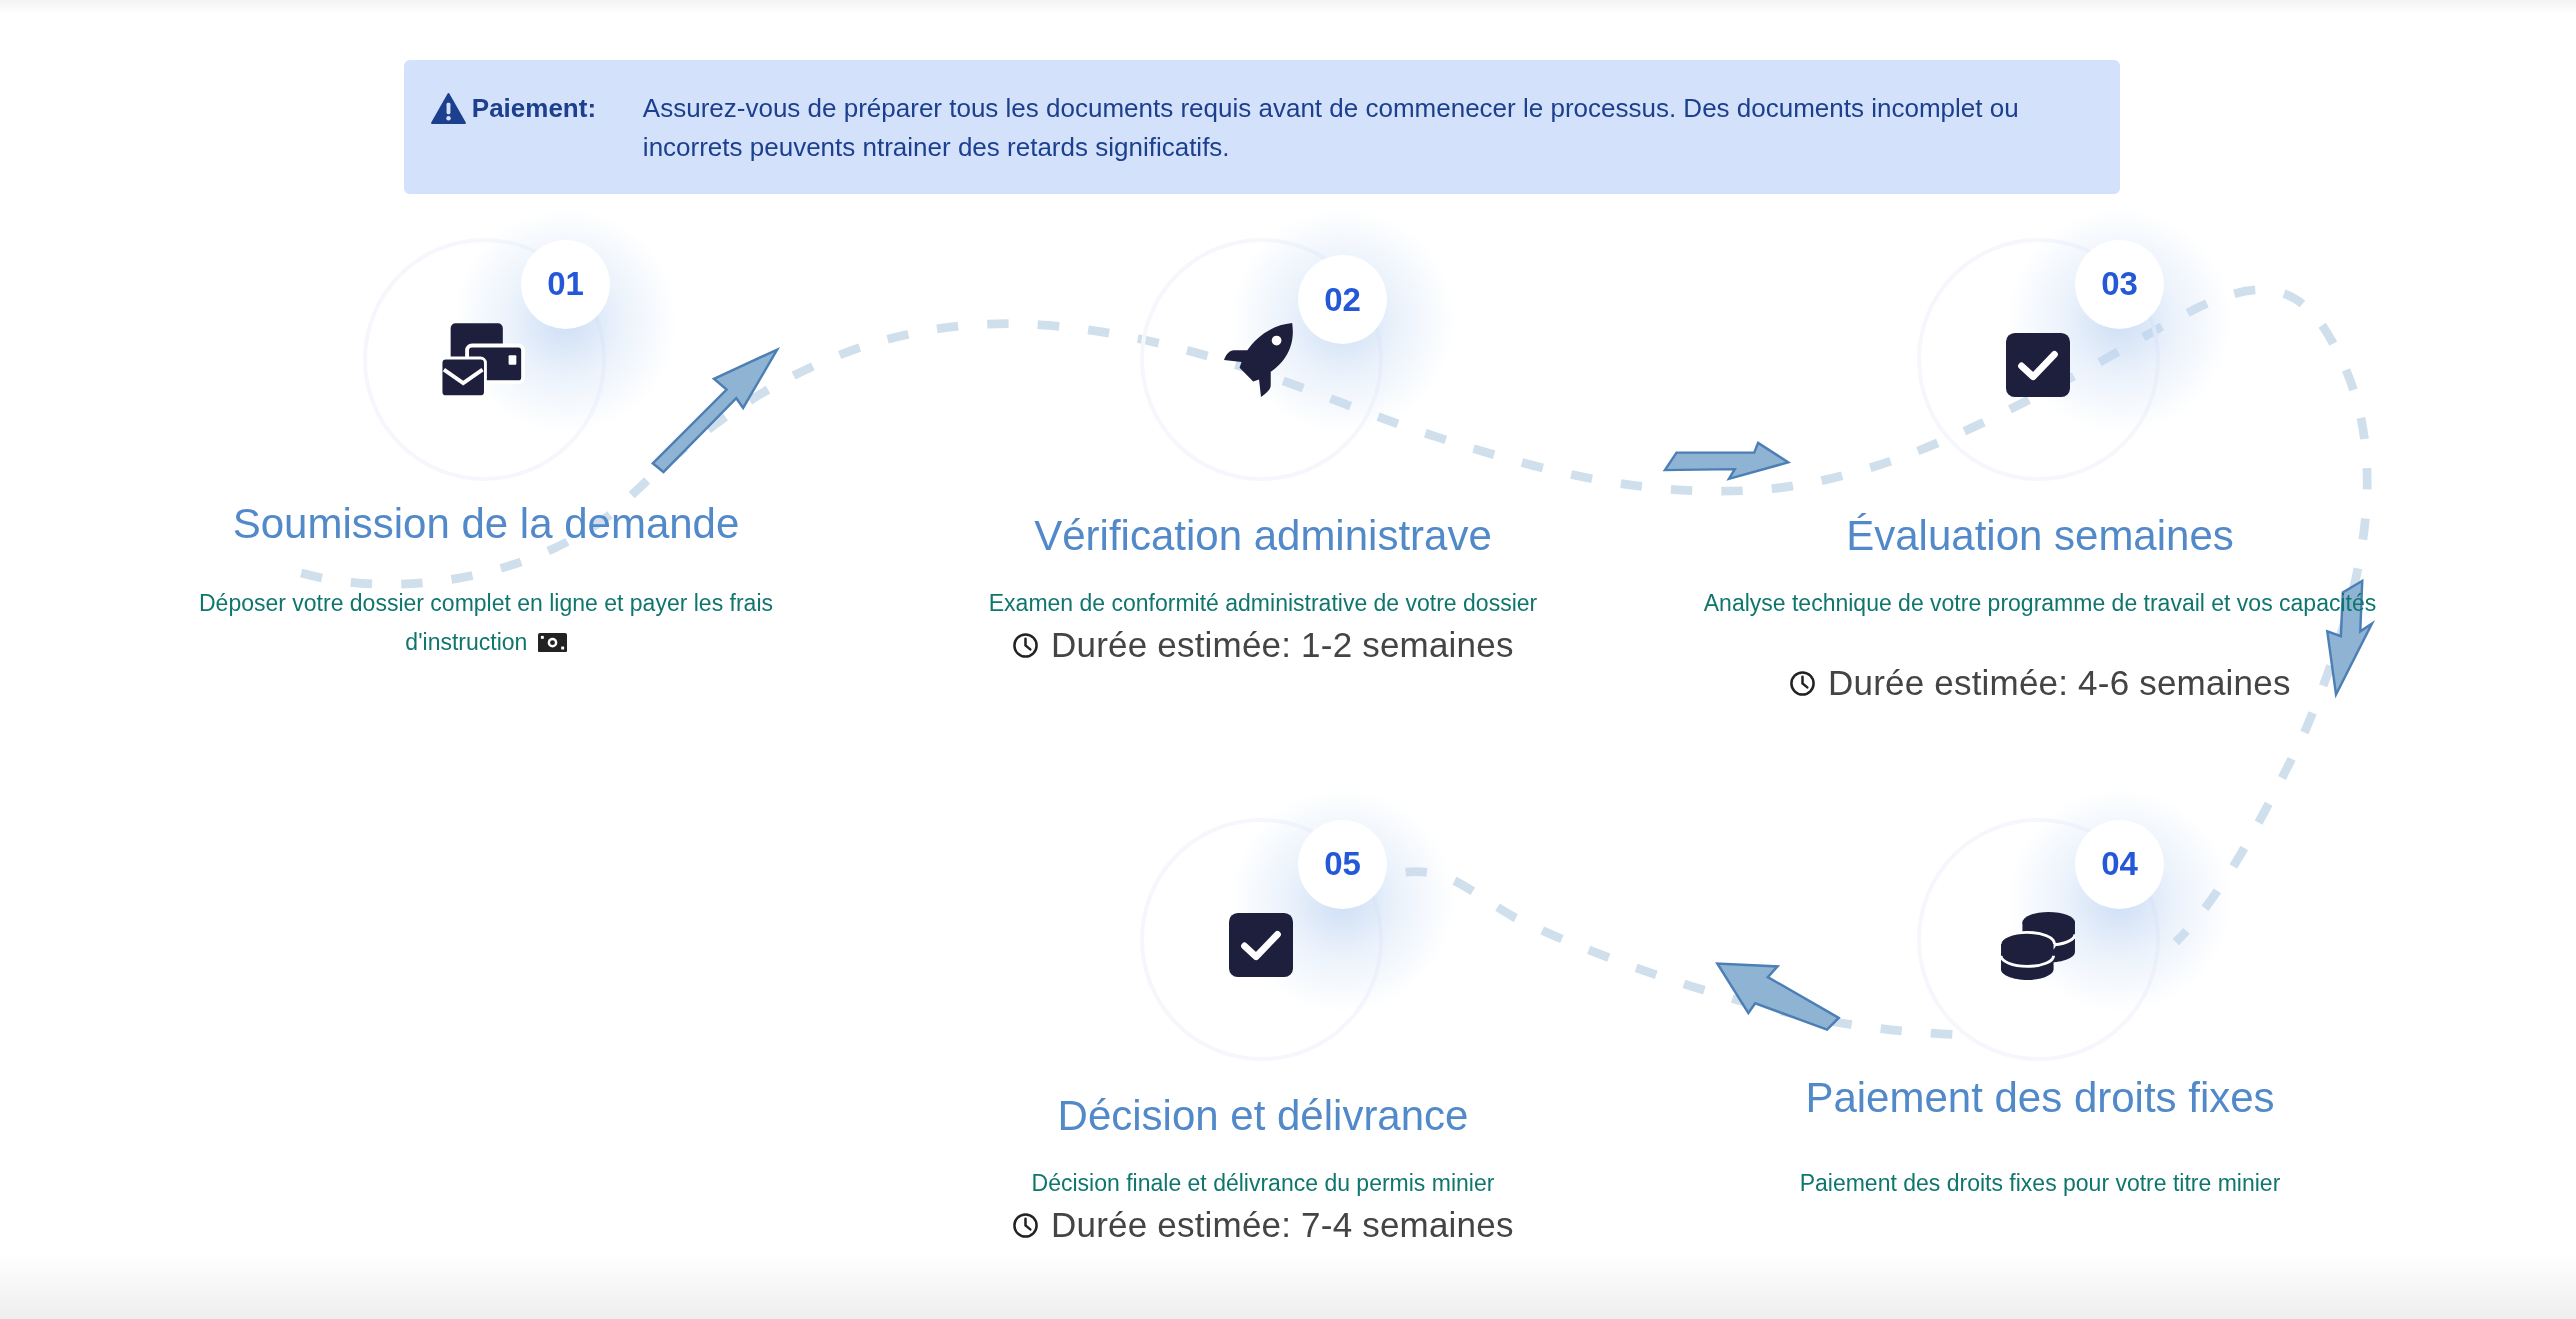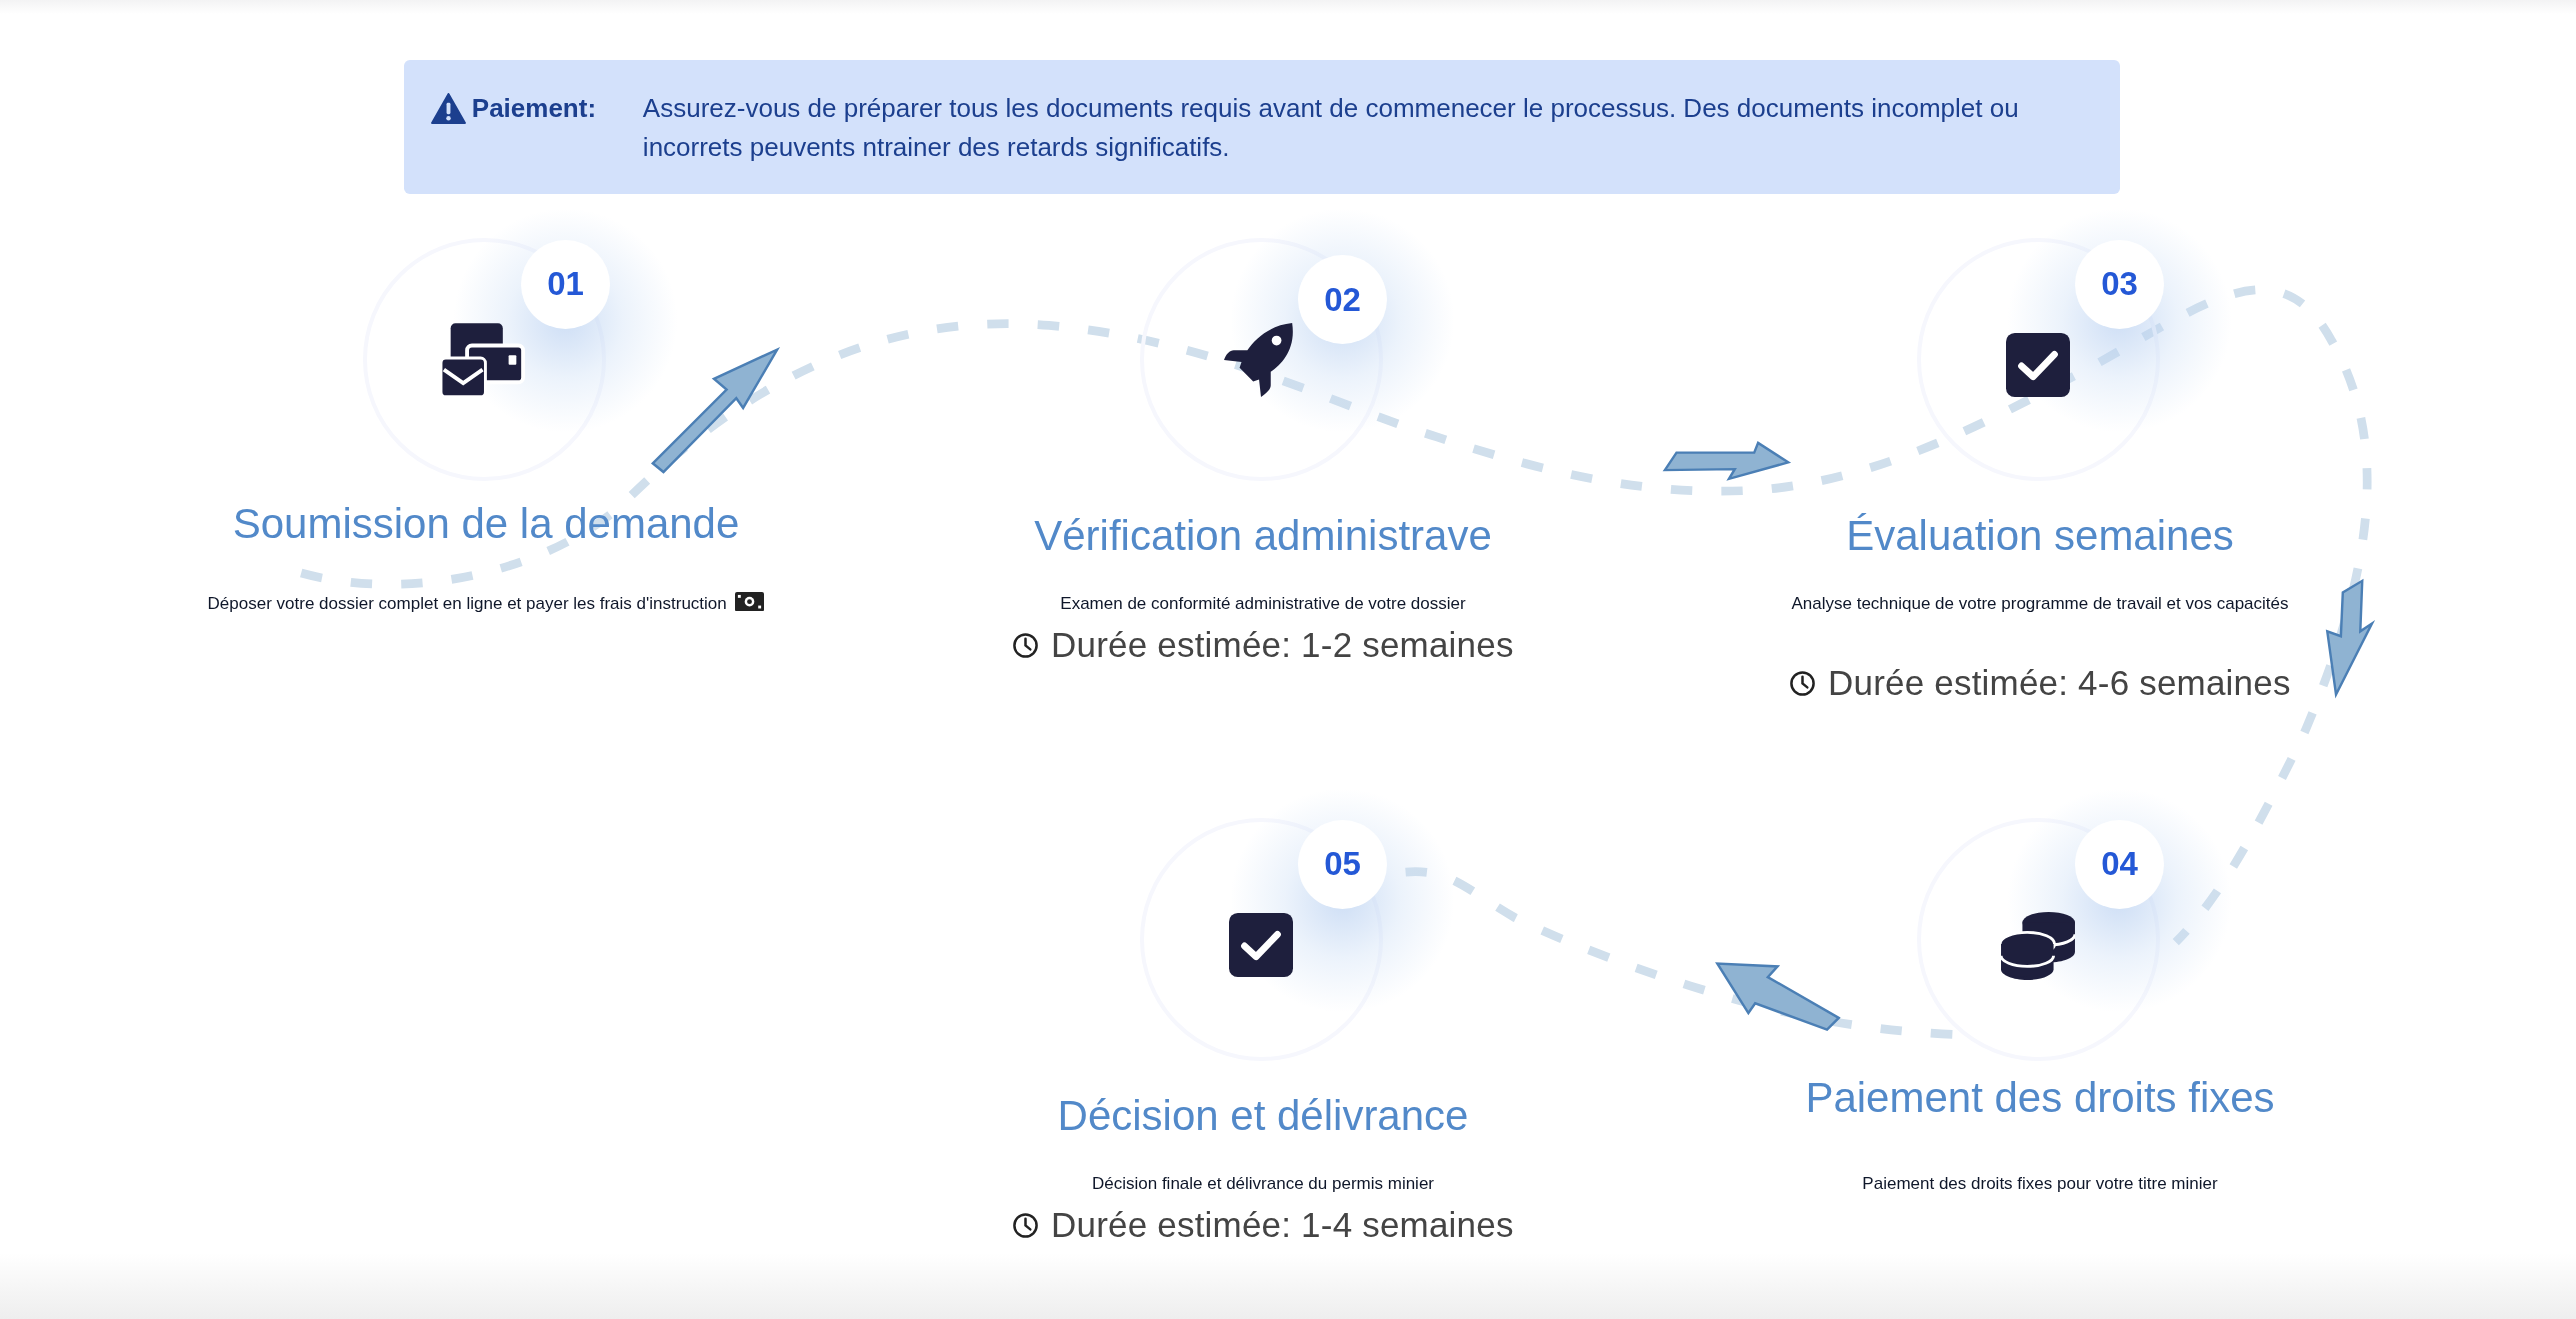--- a/index.html
+++ b/index.html
@@ -12,21 +12,21 @@
   .alert .lead svg{width:35px;height:31px;margin-top:3.9px;margin-right:5.8px;}
   .alert .strong{font-weight:bold;}
   .alert .msg{flex:1;margin-left:39px;}
   svg.path{position:absolute;left:0;top:0;}
   .step{position:absolute;width:738px;text-align:center;}
   .circle{position:absolute;width:243px;height:243px;border-radius:50%;border:4.9px solid #f6f7fd;box-sizing:border-box;background:transparent;}
   .glow{position:absolute;width:233px;height:233px;border-radius:50%;background:radial-gradient(circle,rgba(180,205,240,0.65) 0%,rgba(200,220,245,0.35) 35%,rgba(255,255,255,0) 68%);}
   .badge{position:absolute;width:89px;height:89px;border-radius:50%;background:#ffffff;color:#2458d6;font-weight:bold;font-size:33px;display:flex;align-items:center;justify-content:center;}
   .icon{position:absolute;width:87px;height:87px;display:flex;align-items:center;justify-content:center;}
   .title{position:absolute;left:0;width:100%;font-size:42px;color:#5289c9;text-align:center;white-space:nowrap;}
-  .desc{position:absolute;left:0;width:100%;font-size:17px;color:#0f172a;line-height:39px;text-align:center;}
+  .desc{position:absolute;left:0;width:100%;font-size:23px;color:#0f766e;line-height:39px;text-align:center;}
   .dur{position:absolute;left:0;width:100%;font-size:35px;color:#444;text-align:center;display:flex;align-items:center;justify-content:center;gap:11.7px;letter-spacing:0.2px;}
   .dur svg{width:27px;height:27px;}
 </style>
 </head>
 <body>
 
 <div class="topfade"></div>
 
 <div class="alert">
   <div class="alert-inner">
@@ -156,18 +156,18 @@
         <path d="M16 34 L28 45 L50 22" fill="none" stroke="#fff" stroke-width="7" stroke-linecap="round" stroke-linejoin="round"></path>
       </svg>
   </div>
   <div class="title" style="top:274px;">Décision et délivrance</div>
   <div class="desc" style="top:346px;">Décision finale et délivrance du permis minier</div>
   <div class="dur" style="top:387px;">
     <svg viewBox="0 0 28 28">
         <circle cx="14" cy="14" r="11.5" fill="none" stroke="#222" stroke-width="2.6"></circle>
         <path d="M14 7 L14 14 L19 18" fill="none" stroke="#222" stroke-width="2.6" stroke-linecap="round"></path>
       </svg>
-    <span>Durée estimée: 1-4 semaines</span>
+    <span>Durée estimée: 7-4 semaines</span>
   </div>
 </div>
 
 <div class="bottomfade"></div>
 
 
 </body></html>

